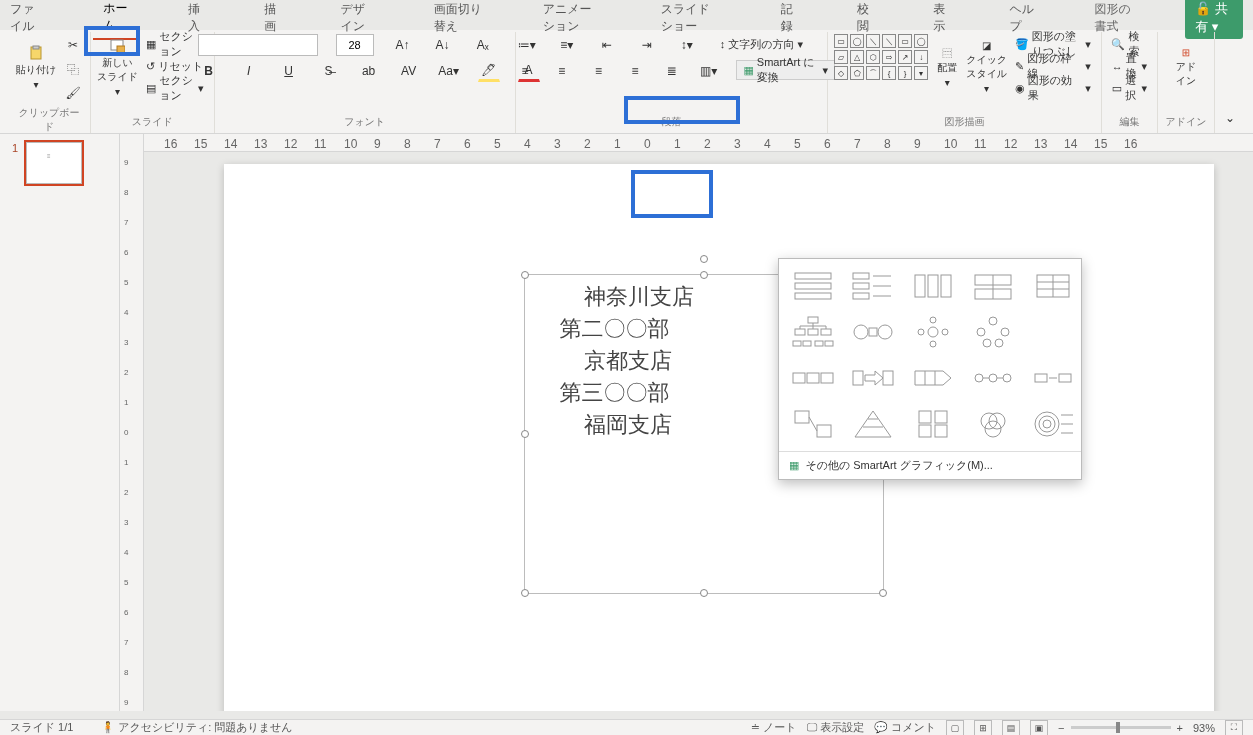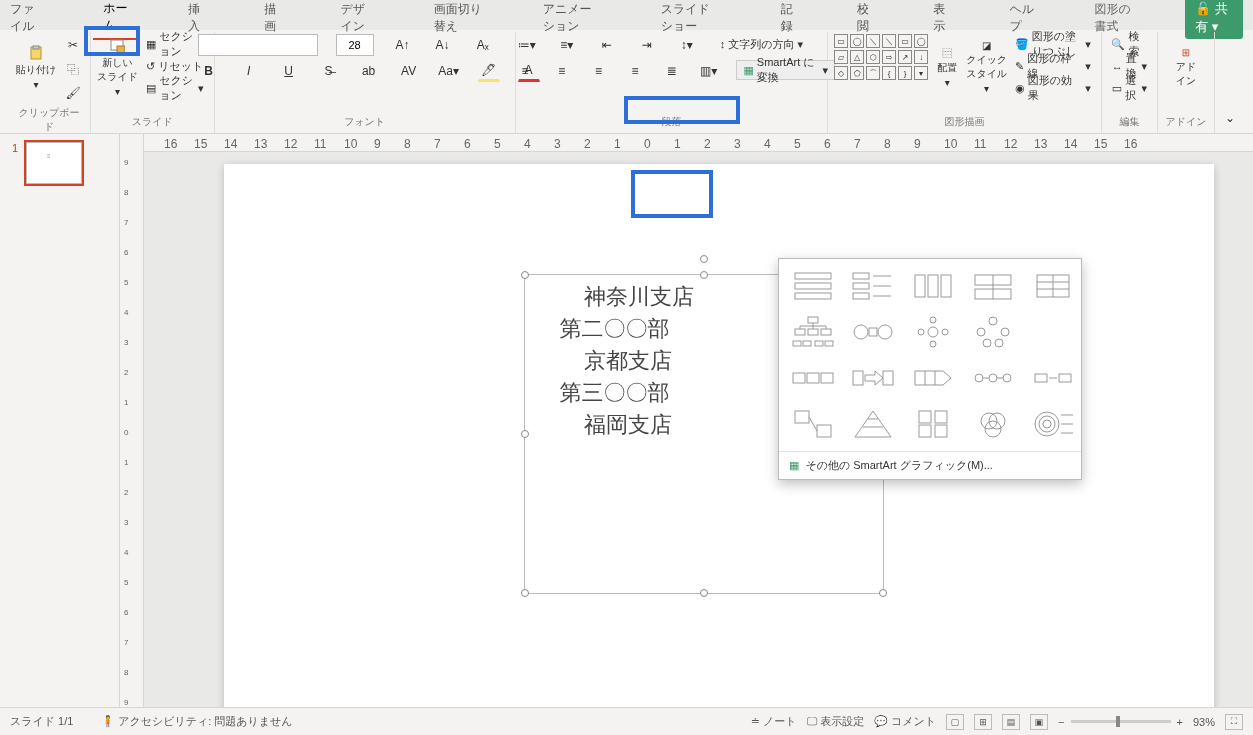--- a/index.html
+++ b/index.html
@@ -58,21 +58,21 @@
 
 
 .sa-panel { position: absolute; left: 634px; top: 124px; width: 304px; background: #fff; border: 1px solid #bbb; box-shadow: 0 4px 12px rgba(0,0,0,0.25); z-index: 50; }
 .sa-grid { display: grid; grid-template-columns: repeat(5, 56px); gap: 4px; padding: 6px; }
 .sa-item { width: 56px; height: 42px; display: flex; align-items: center; justify-content: center; border: 1px solid transparent; }
 .sa-item svg { width: 44px; height: 34px; }
 .sa-more { border-top: 1px solid #ddd; padding: 6px 10px; font-size: 11px; display: flex; align-items: center; gap: 6px; }
 .sa-ico { color: #3d9b6b; }
 
 
-.status { position: absolute; bottom: 0; left: 0; right: 0; height: 28px; background: #f4f3f2; border-top: 1px solid #d6d6d6; display: flex; align-items: center; padding: 0 10px; font-size: 11px; color: #555; }
+.status { position: absolute; bottom: 0; left: 0; right: 0; height: 16px; background: #f4f3f2; border-top: 1px solid #d6d6d6; display: flex; align-items: center; padding: 0 10px; font-size: 11px; color: #555; }
 .status-left { display: flex; gap: 14px; }
 .status-right { margin-left: auto; display: flex; align-items: center; gap: 10px; }
 .vbtn { width: 18px; height: 16px; border: 1px solid #bbb; display:flex;align-items:center;justify-content:center;font-size:9px;}
 .zoom-slider { width: 100px; height: 3px; background: #ccc; position: relative; }
 .zoom-slider::before { content:''; position:absolute; left:45%; top:-4px; width:4px; height:11px; background:#888; }
 .zmlbl{display:flex;gap:6px;align-items:center}
 </style>
 </head>
 <body>
 

